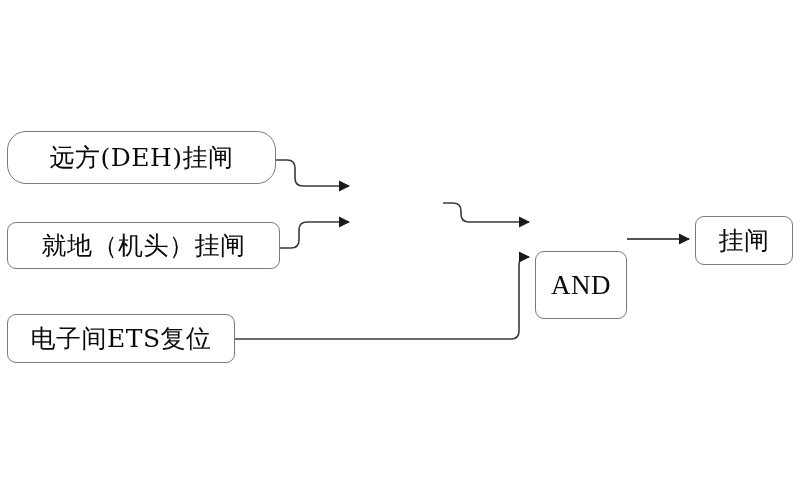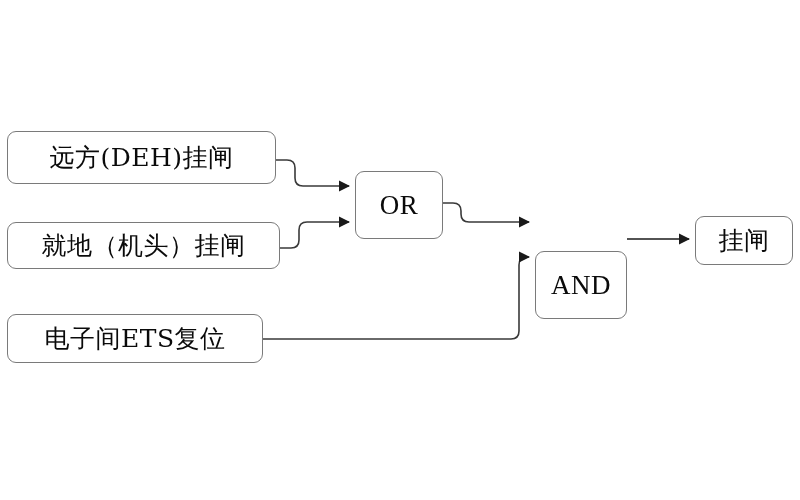--- a/index.html
+++ b/index.html
@@ -42,23 +42,23 @@
     letter-spacing: 0.5px;
   }
   .node.gate {
     font-family: "Liberation Serif", "DejaVu Serif", serif;
     font-size: 27px;
     font-weight: 400;
     letter-spacing: 0.5px;
   }
 
   
-  #box-deh   { left: 7px;   top: 131px; width: 269px; height: 53px; }
+  #box-deh   { left: 7px;   top: 131px; width: 269px; height: 53px; border-radius: 19px; }
   #box-local { left: 7px;   top: 222px; width: 273px; height: 47px; }
-  #box-ets   { left: 7px;   top: 314px; width: 256px; height: 49px; }
+  #box-ets   { left: 7px;   top: 314px; width: 228px; height: 49px; }
 
   
   #gate-or   { left: 355px; top: 171px; width: 88px;  height: 68px; }
   #gate-and  { left: 535px; top: 206px; width: 92px;  height: 68px; margin-top: 45px; }
 
   
   #box-out   { left: 695px; top: 216px; width: 98px;  height: 49px; }
 </style>
 </head>
 <body>
@@ -82,19 +82,18 @@
 
     <path d="M 627 239 L 689 239" fill="none" stroke="#1a1a1a" stroke-width="1.6" marker-end="url(#arrow)"></path>
   </svg>
 
   <div class="node cn" id="box-deh">远方(DEH)挂闸</div>
 
   <div class="node cn" id="box-local">就地（机头）挂闸</div>
 
   <div class="node cn" id="box-ets">电子间ETS复位</div>
 
-  <div class="node gate" id="gate-or">OR</div>
 
   <div class="node gate" id="gate-and">AND</div>
 
   <div class="node cn" id="box-out">挂闸</div>
 
 </div>
 
 </body></html>

